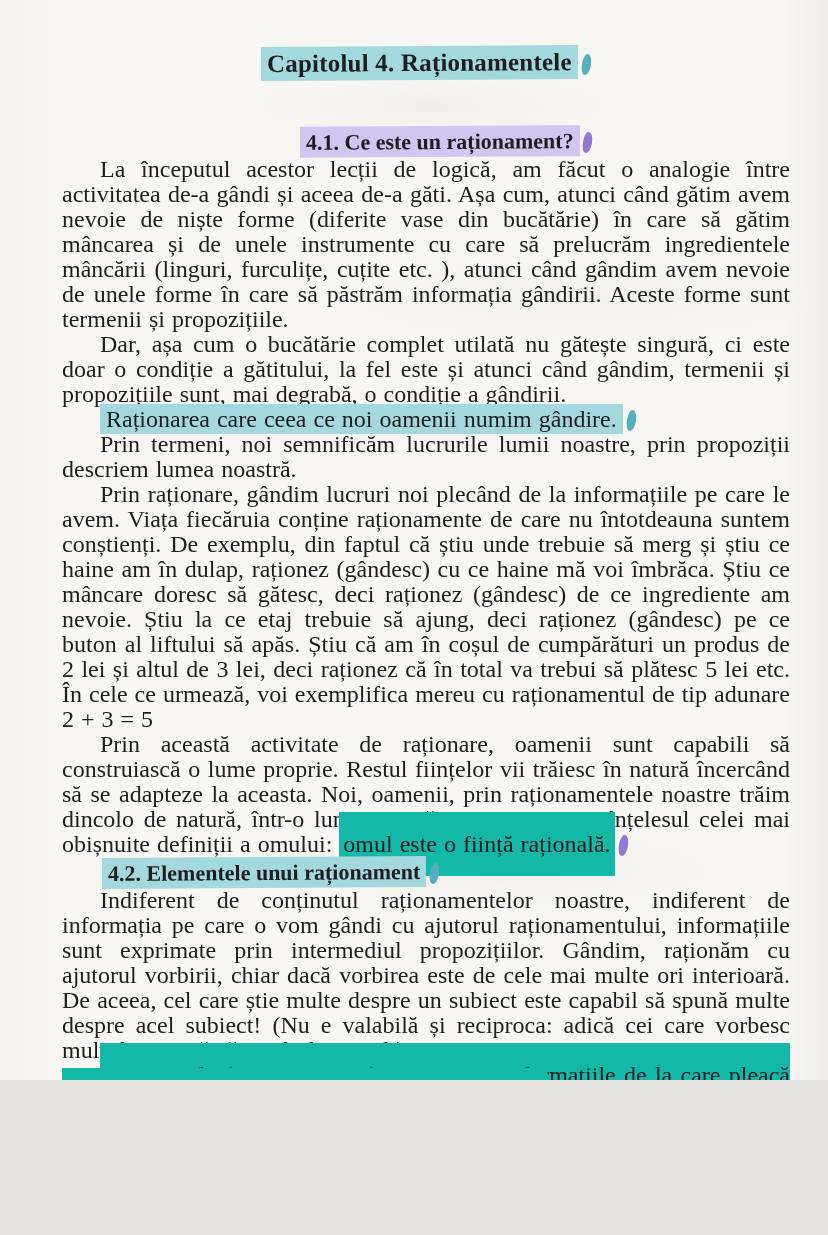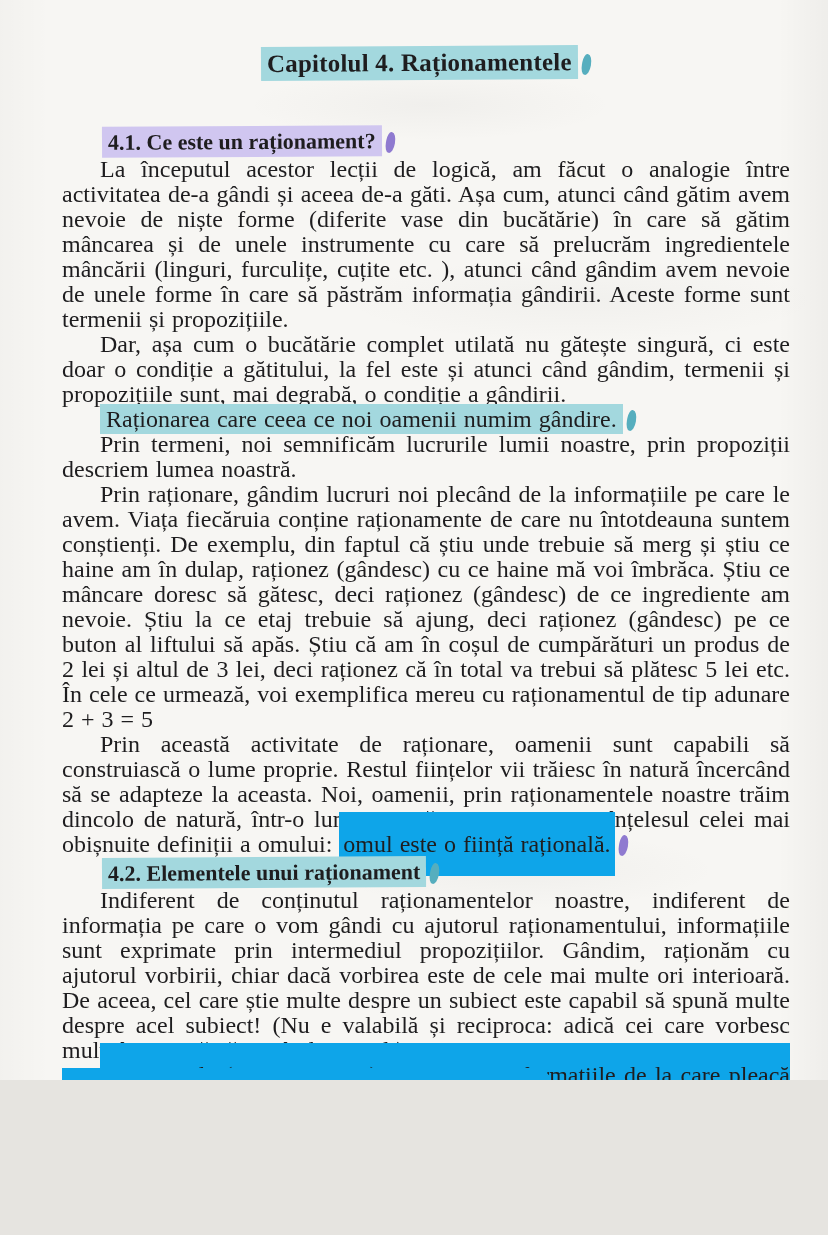--- a/index.html
+++ b/index.html
@@ -17,28 +17,28 @@
       radial-gradient(280px 55px at 520px 870px, rgba(110,110,110,0.05), transparent 70%),
       radial-gradient(360px 70px at 480px 1190px, rgba(110,110,110,0.05), transparent 70%),
       linear-gradient(to right, rgba(0,0,0,0.02), rgba(0,0,0,0) 6%, rgba(0,0,0,0) 94%, rgba(0,0,0,0.035));
   }
   .content{position:relative;padding:38px 38px 0 62px;}
   h1.chapter{
     text-align:center;font-size:25px;line-height:30px;font-weight:bold;
     margin:8px 0 46px 0;letter-spacing:0.2px;white-space:nowrap;
   }
   h2.section{font-size:22px;line-height:27px;font-weight:bold;margin:0 0 0 40px;}
-  .h41{margin-bottom:22px;}
+  .h41{margin-bottom:22px;text-align:center;}
   .h42{margin-top:34px;margin-bottom:20px;}
   .hl{padding:2px 6px;}
   .hl-inline-block{display:inline-block;transform:rotate(-0.35deg);}
   .hl-cyan{background:#a3d8de;}
   .hl-purple{background:#d0c6f0;}
   .hl-band{
-    background:#0ea5e9;padding:19px 4px;
+    background:#14b8a6;padding:19px 4px;
     box-decoration-break:slice;-webkit-box-decoration-break:slice;
   }
   p.body{
     font-size:24px;line-height:25px;margin:0;text-align:justify;
     text-indent:38px;word-spacing:1px;
   }
   .u{
     text-decoration-thickness:1.8px;
     text-underline-offset:4px;text-decoration-color:#35322f;
   }

